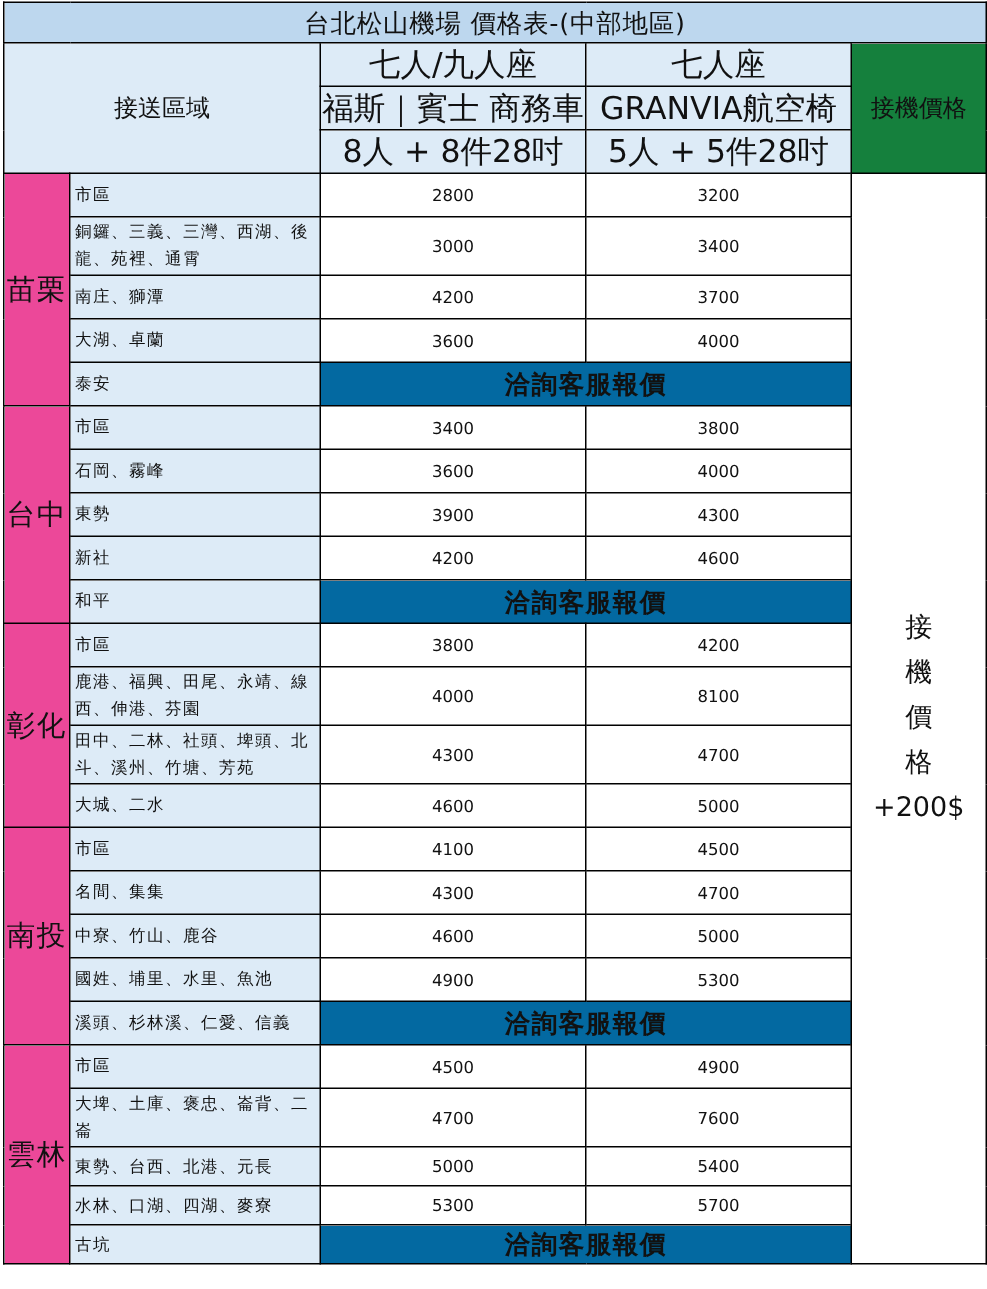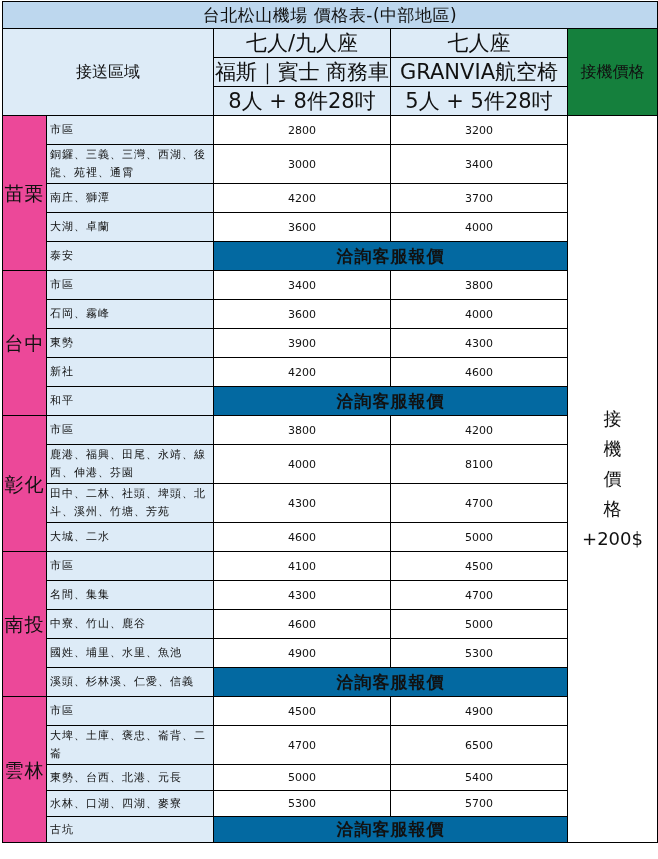--- a/index.html
+++ b/index.html
@@ -229,21 +229,21 @@
 
     <tr class="r30">
       <td class="region" rowspan="5">雲林</td>
       <td class="area">市區</td>
       <td class="price">4500</td>
       <td class="price">4900</td>
     </tr>
     <tr class="r40">
       <td class="area">大埤、土庫、褒忠、崙背、二崙</td>
       <td class="price">4700</td>
-      <td class="price">6500</td>
+      <td class="price">7600</td>
     </tr>
     <tr class="r27">
       <td class="area">東勢、台西、北港、元長</td>
       <td class="price">5000</td>
       <td class="price">5400</td>
     </tr>
     <tr class="r27">
       <td class="area">水林、口湖、四湖、麥寮</td>
       <td class="price">5300</td>
       <td class="price">5700</td>

